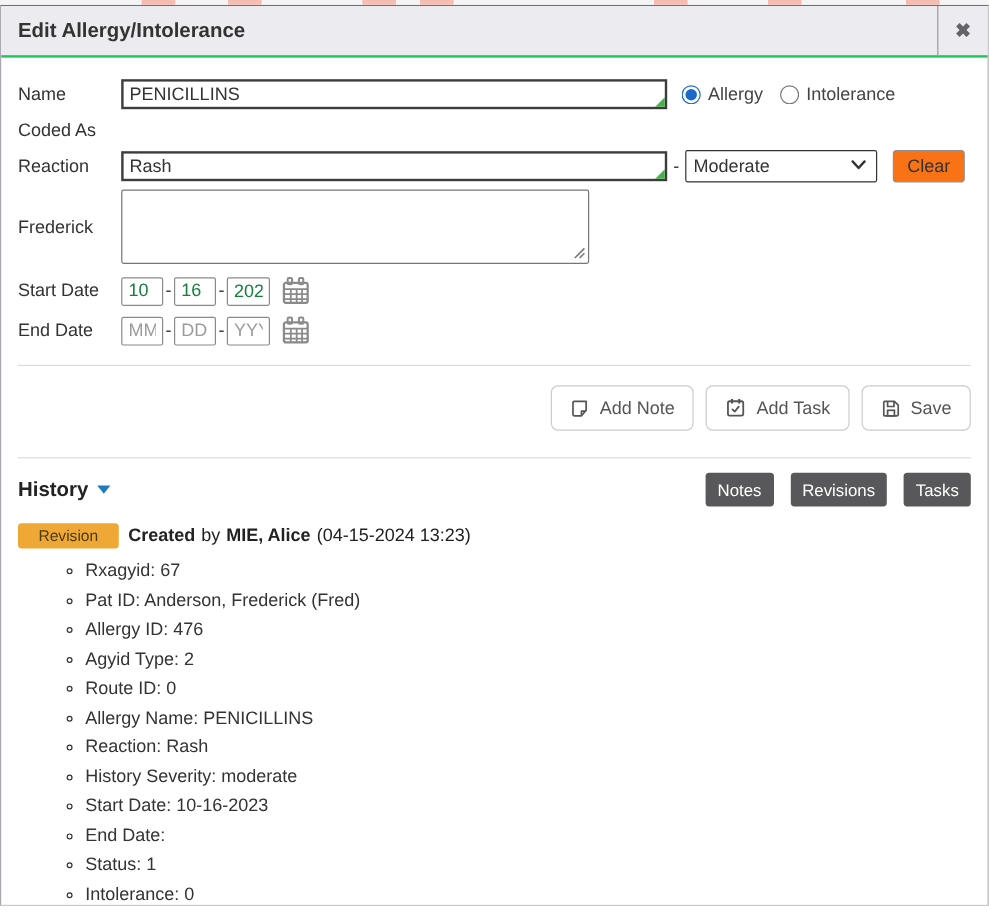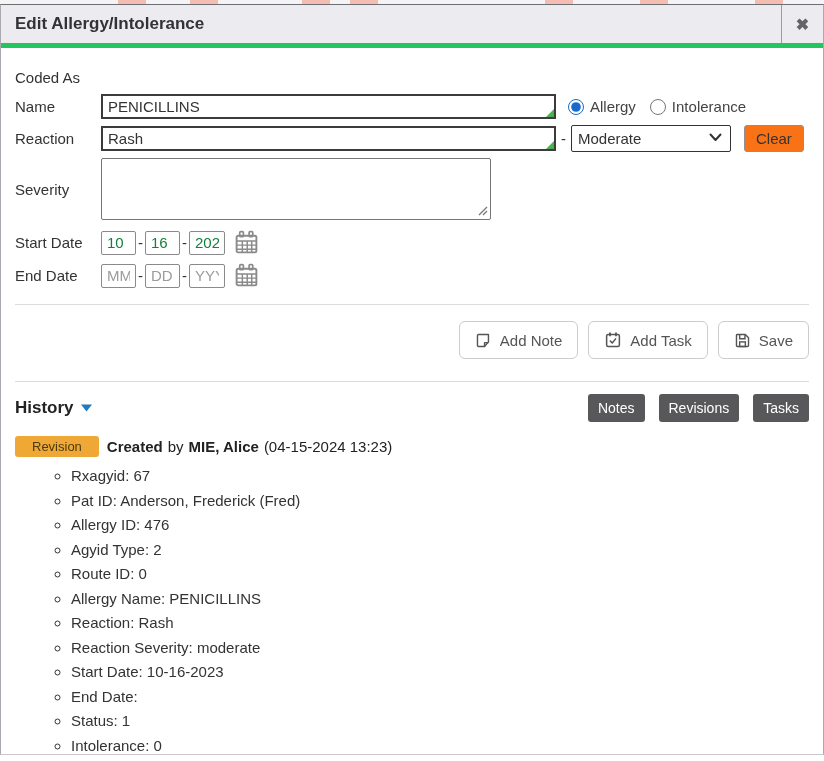--- a/index.html
+++ b/index.html
@@ -13,21 +13,21 @@
   
   .dialog {
     height: 751px; background: #fff;
     border-top: 1px solid #6e6f73;
     border-left: 1px solid #a9a9af;
     border-right: 1px solid #a9a9af;
     border-bottom: 1px solid #c9c9cd;
     display: flex; flex-direction: column;
   }
   .titlebar {
-    height: 43px; background: #ebebf0; border-bottom: 5px solid #22c55e;
+    height: 43px; background: #ebebf0; border-bottom: 2px solid #22c55e;
     display: flex; align-items: stretch; flex: 0 0 auto;
   }
   .titlebar .title {
     flex: 1; display: flex; align-items: center; padding-left: 14px;
     font-size: 17px; font-weight: bold; color: #333;
   }
   .close-btn {
     width: 42px; border-left: 1px solid #9a9aa0; display: flex; align-items: center;
     justify-content: center; font-size: 16px; font-weight: bold; color: #63646a; cursor: pointer;
   }
@@ -134,36 +134,36 @@
 
   <div class="titlebar">
     <div class="title">Edit Allergy/Intolerance</div>
     <div class="close-btn">
       <span>✖</span>
     </div>
   </div>
 
   <div class="content">
 
-    <div class="frow coded-as-row">
-      <span class="flabel" style="width:auto">Coded As</span>
-    </div>
-
     <div class="frow">
       <span class="flabel">Name</span>
       <span class="input-wrap">
         <input class="txt-input" type="text" value="PENICILLINS" style="">
         <span class="green-corner"></span>
       </span>
       <span class="radio-group">
         <input type="radio" name="algtype" id="r-allergy" checked="Allergy" style="">
         <label for="r-allergy">Allergy</label>
         <input type="radio" name="algtype" id="r-intol" style="">
         <label for="r-intol">Intolerance</label>
       </span>
+    </div>
+
+    <div class="frow coded-as-row">
+      <span class="flabel" style="width:auto">Coded As</span>
     </div>
 
     <div class="frow">
       <span class="flabel">Reaction</span>
       <span class="input-wrap">
         <input class="txt-input" type="text" value="Rash" style="">
         <span class="green-corner"></span>
       </span>
       <span class="dash">-</span>
       <span class="select-wrap">
@@ -173,21 +173,21 @@
         <span class="select-caret">
           <svg width="13" height="9" viewBox="0 0 13 9">
               <path d="M1.5 1.5 L6.5 7 L11.5 1.5" fill="none" stroke="#333" stroke-width="2" stroke-linecap="round" stroke-linejoin="round"></path>
             </svg>
         </span>
       </span>
       <button class="clear-btn">Clear</button>
     </div>
 
     <div class="frow comments-row">
-      <span class="flabel">Severity</span>
+      <span class="flabel">Frederick</span>
       <span class="ta-wrap">
         <textarea class="comments-ta" style=""></textarea>
         <span class="ta-grip">
           <svg width="11" height="11" viewBox="0 0 11 11">
               <path d="M10 2 L2 10 M10 6 L6 10" stroke="#777" stroke-width="1.3" fill="none"></path>
             </svg>
         </span>
       </span>
     </div>
 
@@ -280,21 +280,21 @@
     </div>
 
     <ul class="history-list">
       <li>Rxagyid: 67</li>
       <li>Pat ID: Anderson, Frederick (Fred)</li>
       <li>Allergy ID: 476</li>
       <li>Agyid Type: 2</li>
       <li>Route ID: 0</li>
       <li>Allergy Name: PENICILLINS</li>
       <li>Reaction: Rash</li>
-      <li>Reaction Severity: moderate</li>
+      <li>History Severity: moderate</li>
       <li>Start Date: 10-16-2023</li>
       <li>End Date:</li>
       <li>Status: 1</li>
       <li>Intolerance: 0</li>
     </ul>
 
   </div>
 </div>
 
 </body></html>

